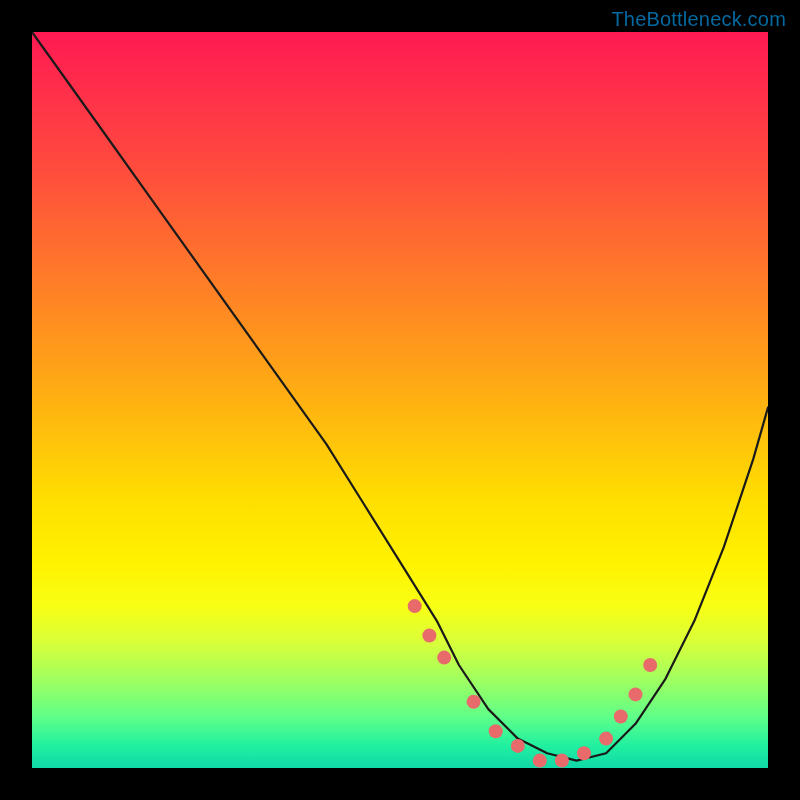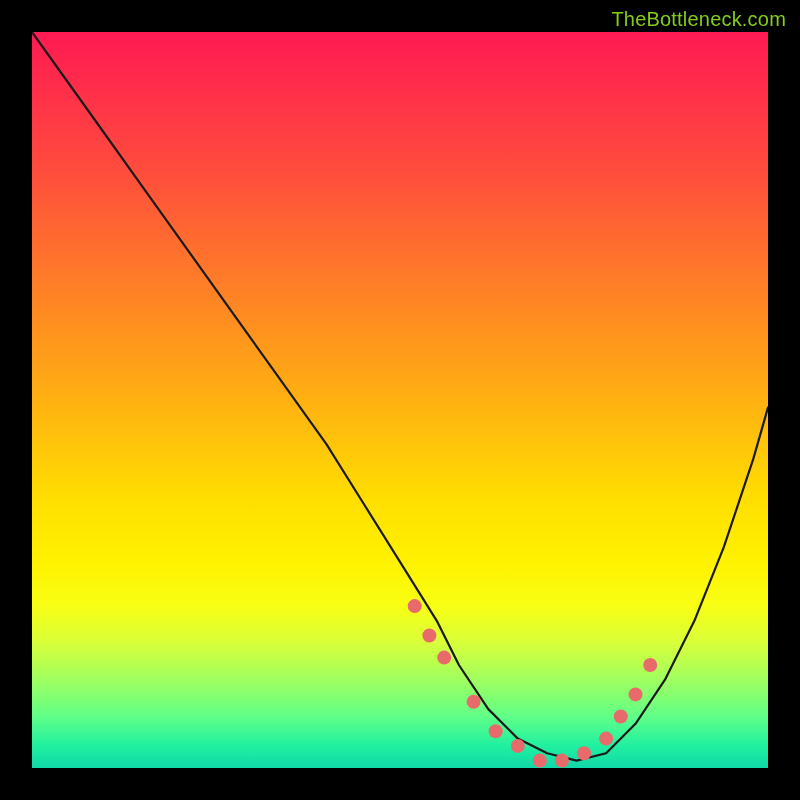--- a/index.html
+++ b/index.html
@@ -43,21 +43,21 @@
       #a0ff60 88%,
       #60ff88 93%,
       #20f0a0 97%,
       #10d8a8 100%
     );
   }
   .watermark {
     position: absolute;
     top: 8px;
     right: 14px;
-    color: #84cc16;
+    color: #0369a1;
     font-size: 20px;
     font-weight: 500;
     letter-spacing: 0.2px;
     user-select: none;
   }
   svg.curve {
     position: absolute;
     inset: 0;
     width: 736px;
     height: 736px;

